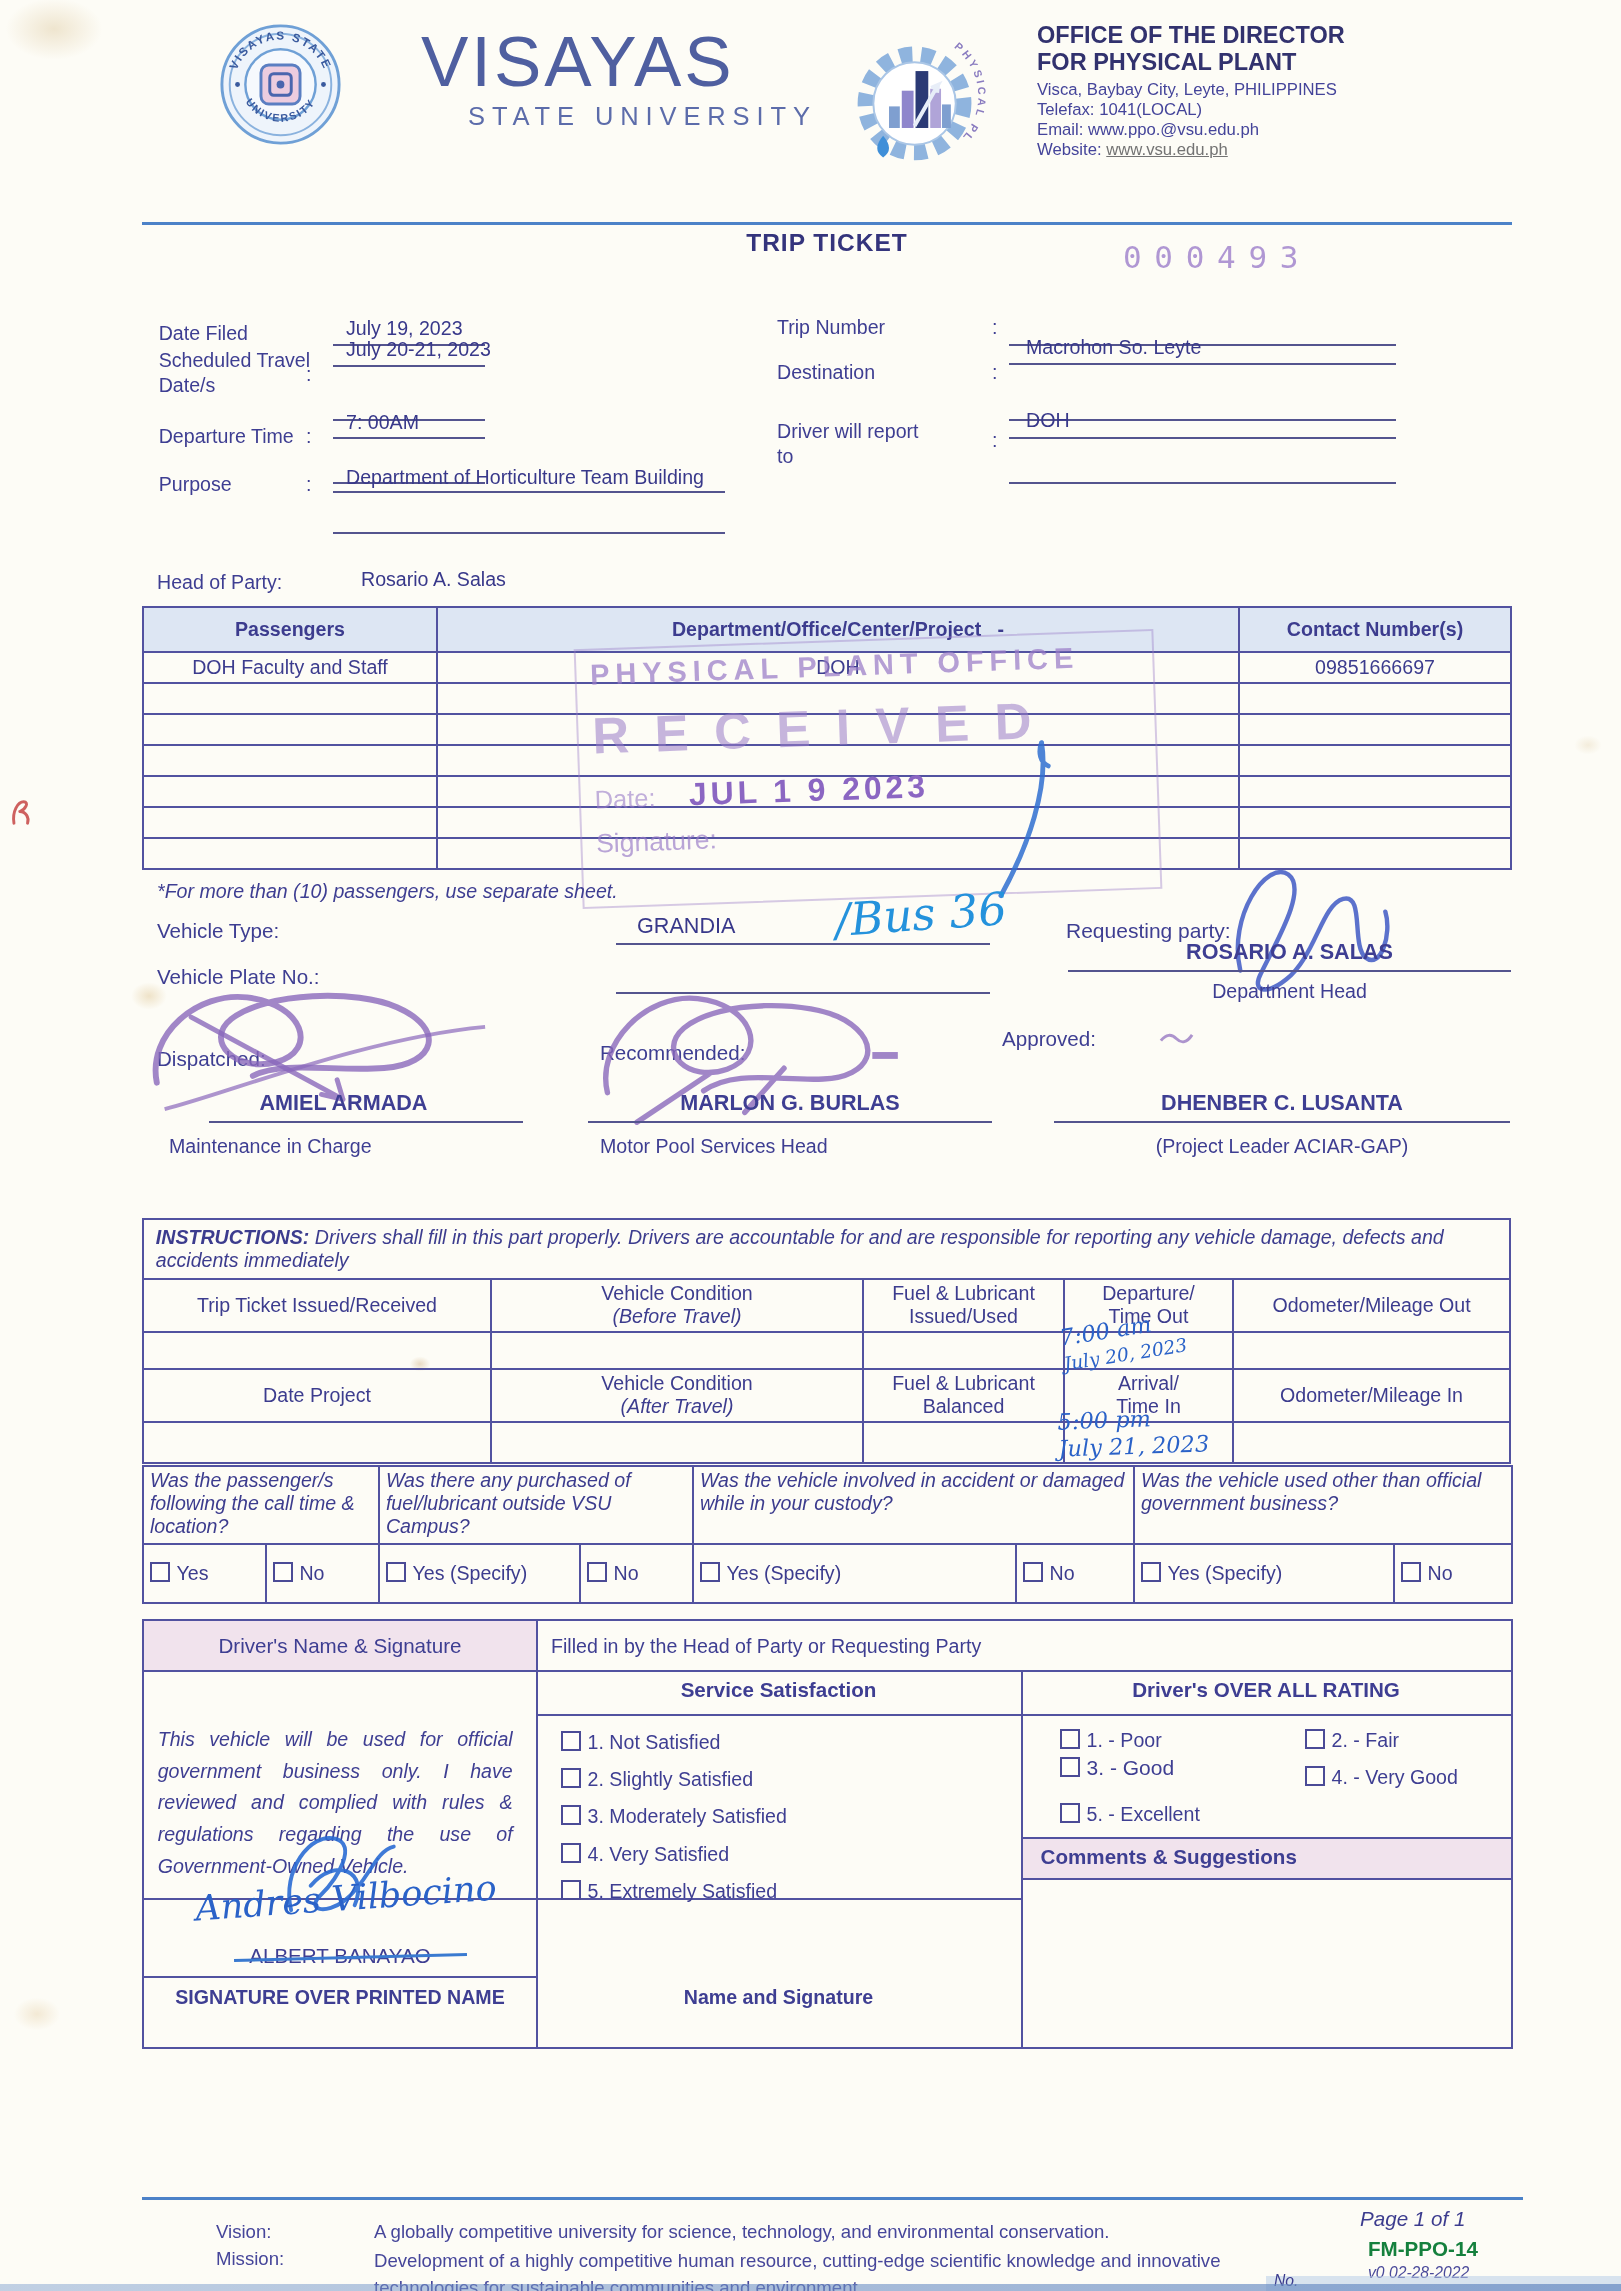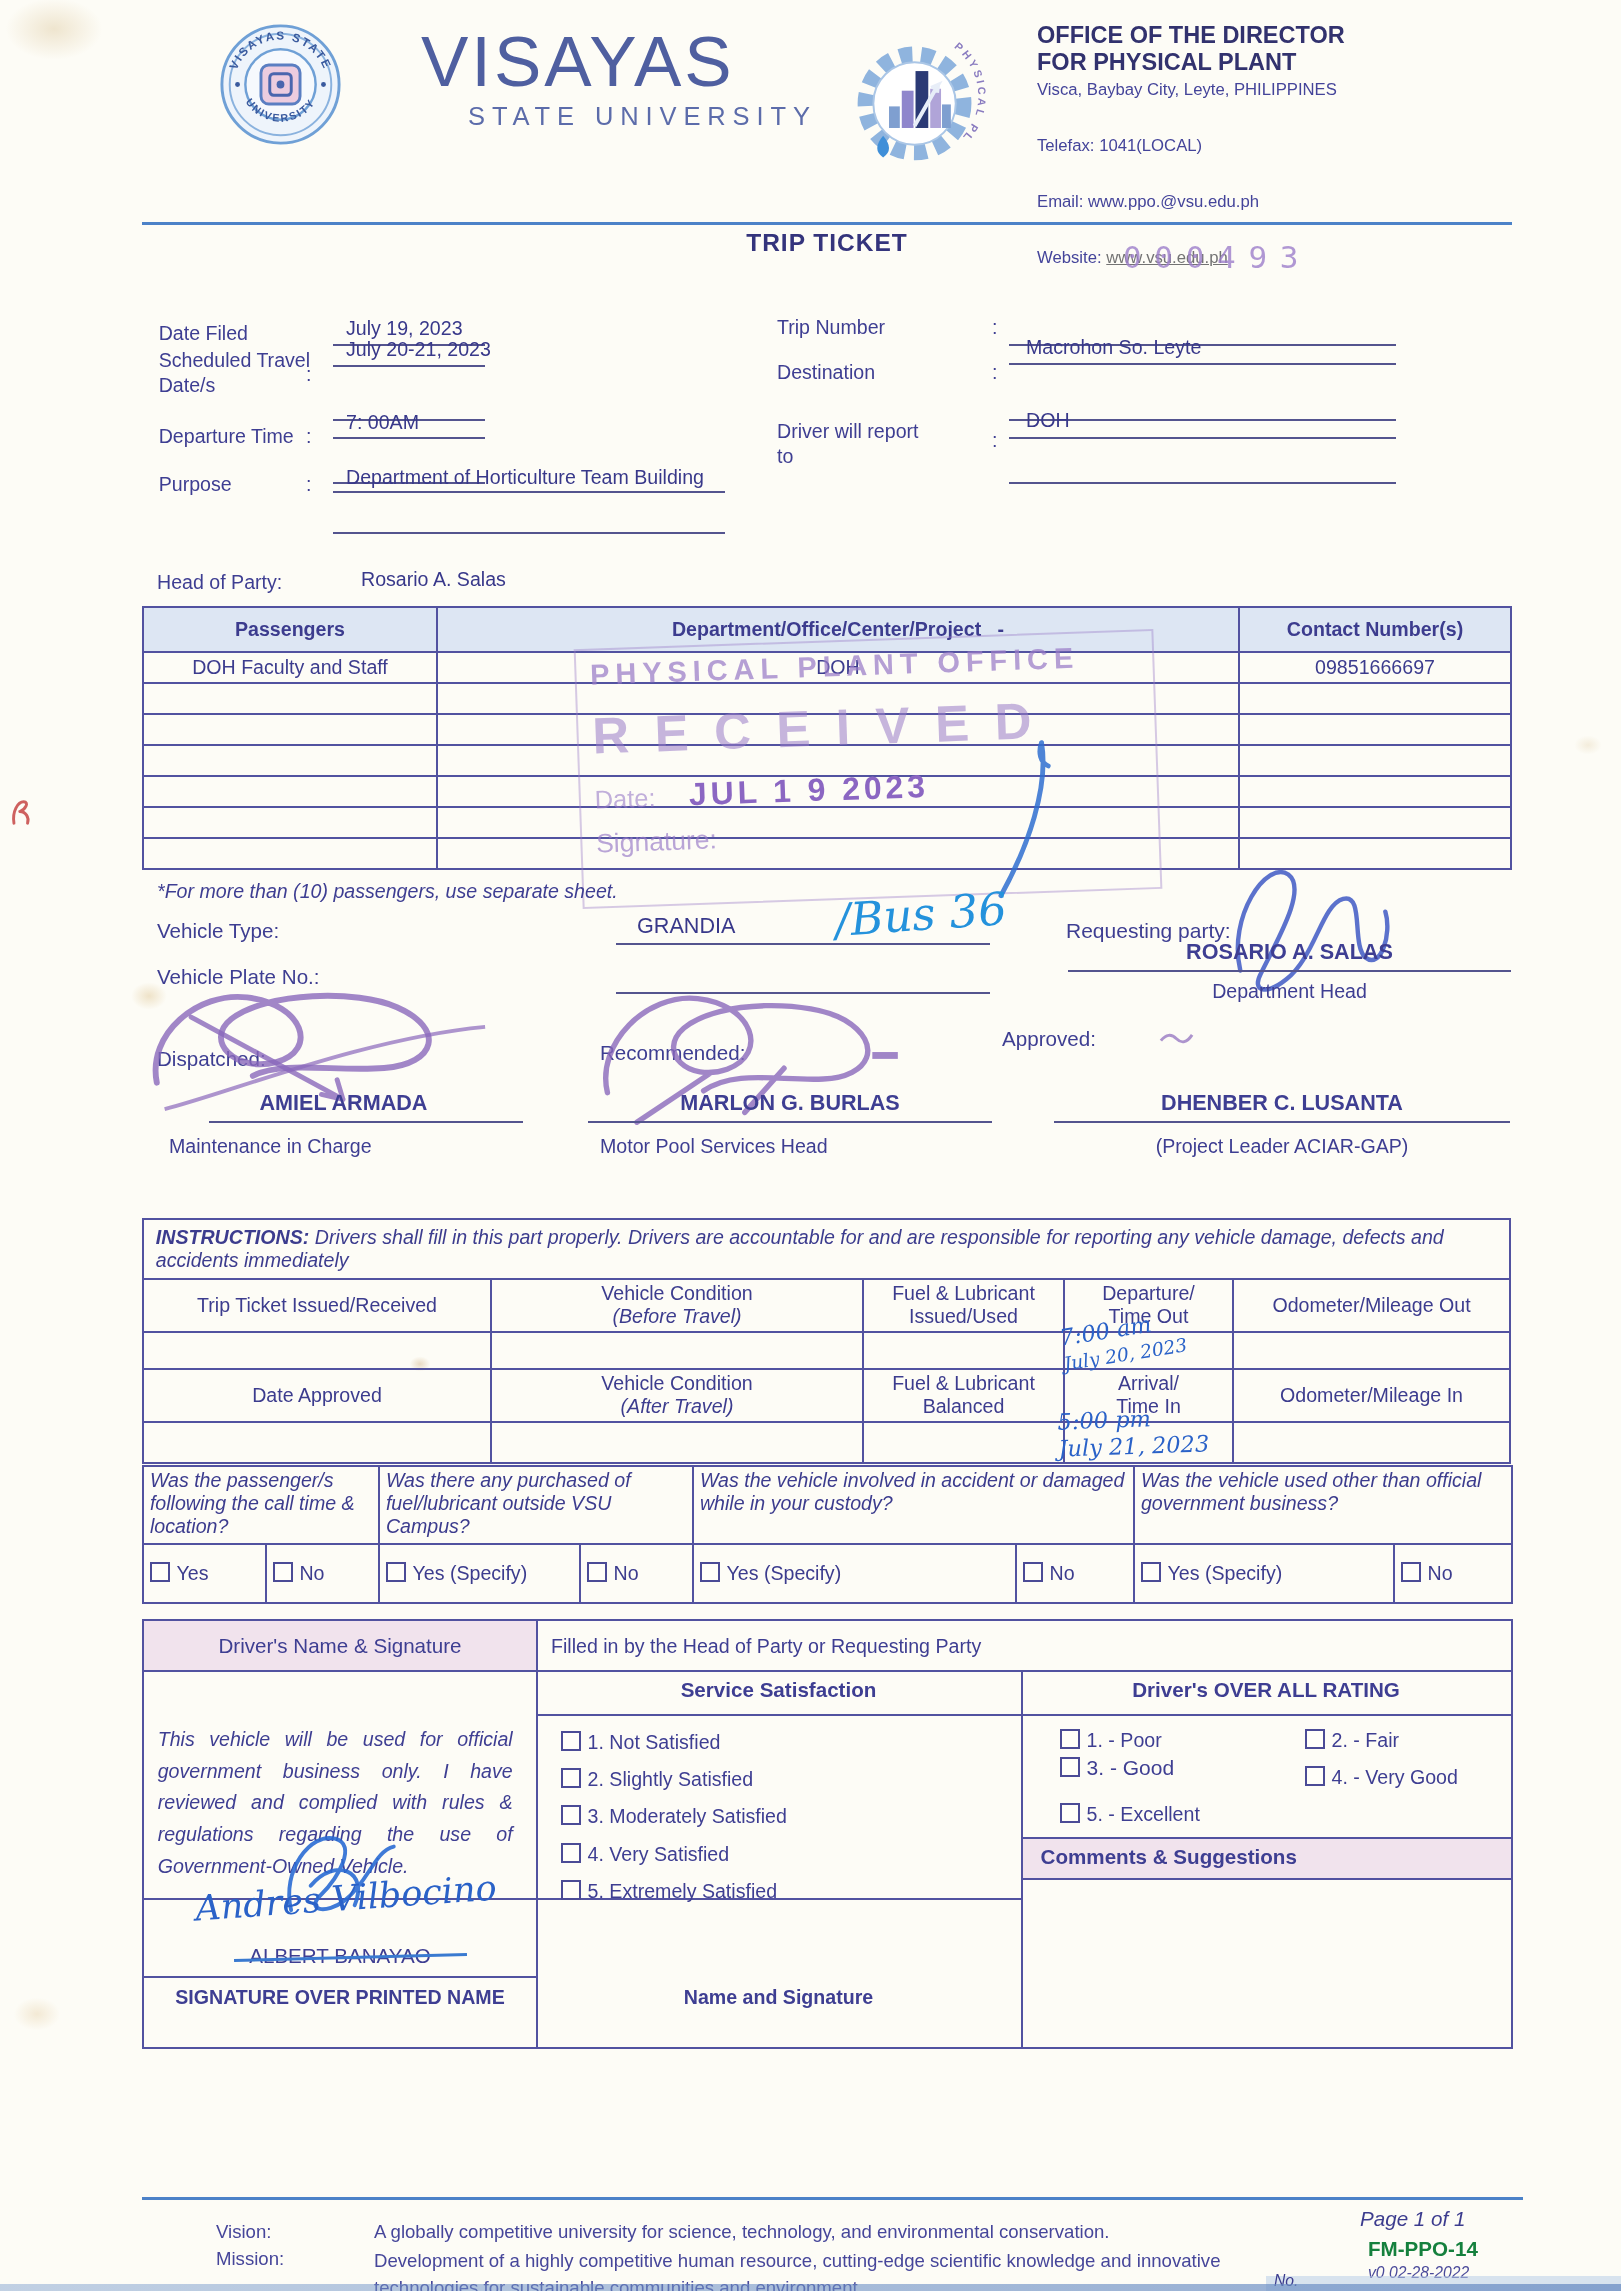--- a/index.html
+++ b/index.html
@@ -25,21 +25,21 @@
   table.grid{border-collapse:collapse;table-layout:fixed;}
   table.grid th,table.grid td{border:2px solid #5252a0;font-size:19.6px;color:#3c3c8e;
       padding:2px 5.9px;overflow:visible;}
   .phead th{background:#dde6f3;font-weight:bold;}
   .qtxt{font-style:italic;font-size:18.6px;vertical-align:top;padding:5.9px 9.8px;}
   .cb{display:inline-block;width:15.7px;height:15.7px;border:2px solid #4b4b96;vertical-align:-2px;margin-right:6.9px;background:#fffef9;}
   .stamp{color:#9a7cc8;transform:rotate(-2deg);}
   .vline{position:absolute;width:2px;background:#5252a0;}
   .hline{position:absolute;height:2px;background:#5252a0;}
   .tint-pink{background:#f1e3ed;}
-  .small{font-size:16.7px;margin-top:36px;}
+  .small{font-size:16.7px;}
   .link{color:#737373;text-decoration:underline;}
   .office{color:#32326e;}
   .footer-txt{font-size:18.6px;color:#46469a;}
 </style>
 </head>
 <body>
 
 <div class="page">
 
   <div class="abs" style="left:218px;top:21.6px;">
@@ -289,21 +289,21 @@
         <td class="ctr">Odometer/Mileage Out</td>
       </tr>
       <tr style="height:37px;">
         <td></td>
             <td></td>
             <td></td>
             <td></td>
             <td></td>
       </tr>
       <tr style="height:53px;">
-        <td class="ctr">Date Approved</td>
+        <td class="ctr">Date Project</td>
         <td class="ctr"><span>Vehicle Condition</span><br><span class="i">(After Travel)</span></td>
         <td class="ctr"><span>Fuel &amp; Lubricant</span><br><span>Balanced</span></td>
         <td class="ctr"><span>Arrival/</span><br><span>Time In</span></td>
         <td class="ctr">Odometer/Mileage In</td>
       </tr>
       <tr style="height:41px;">
         <td></td>
             <td></td>
             <td></td>
             <td></td>

